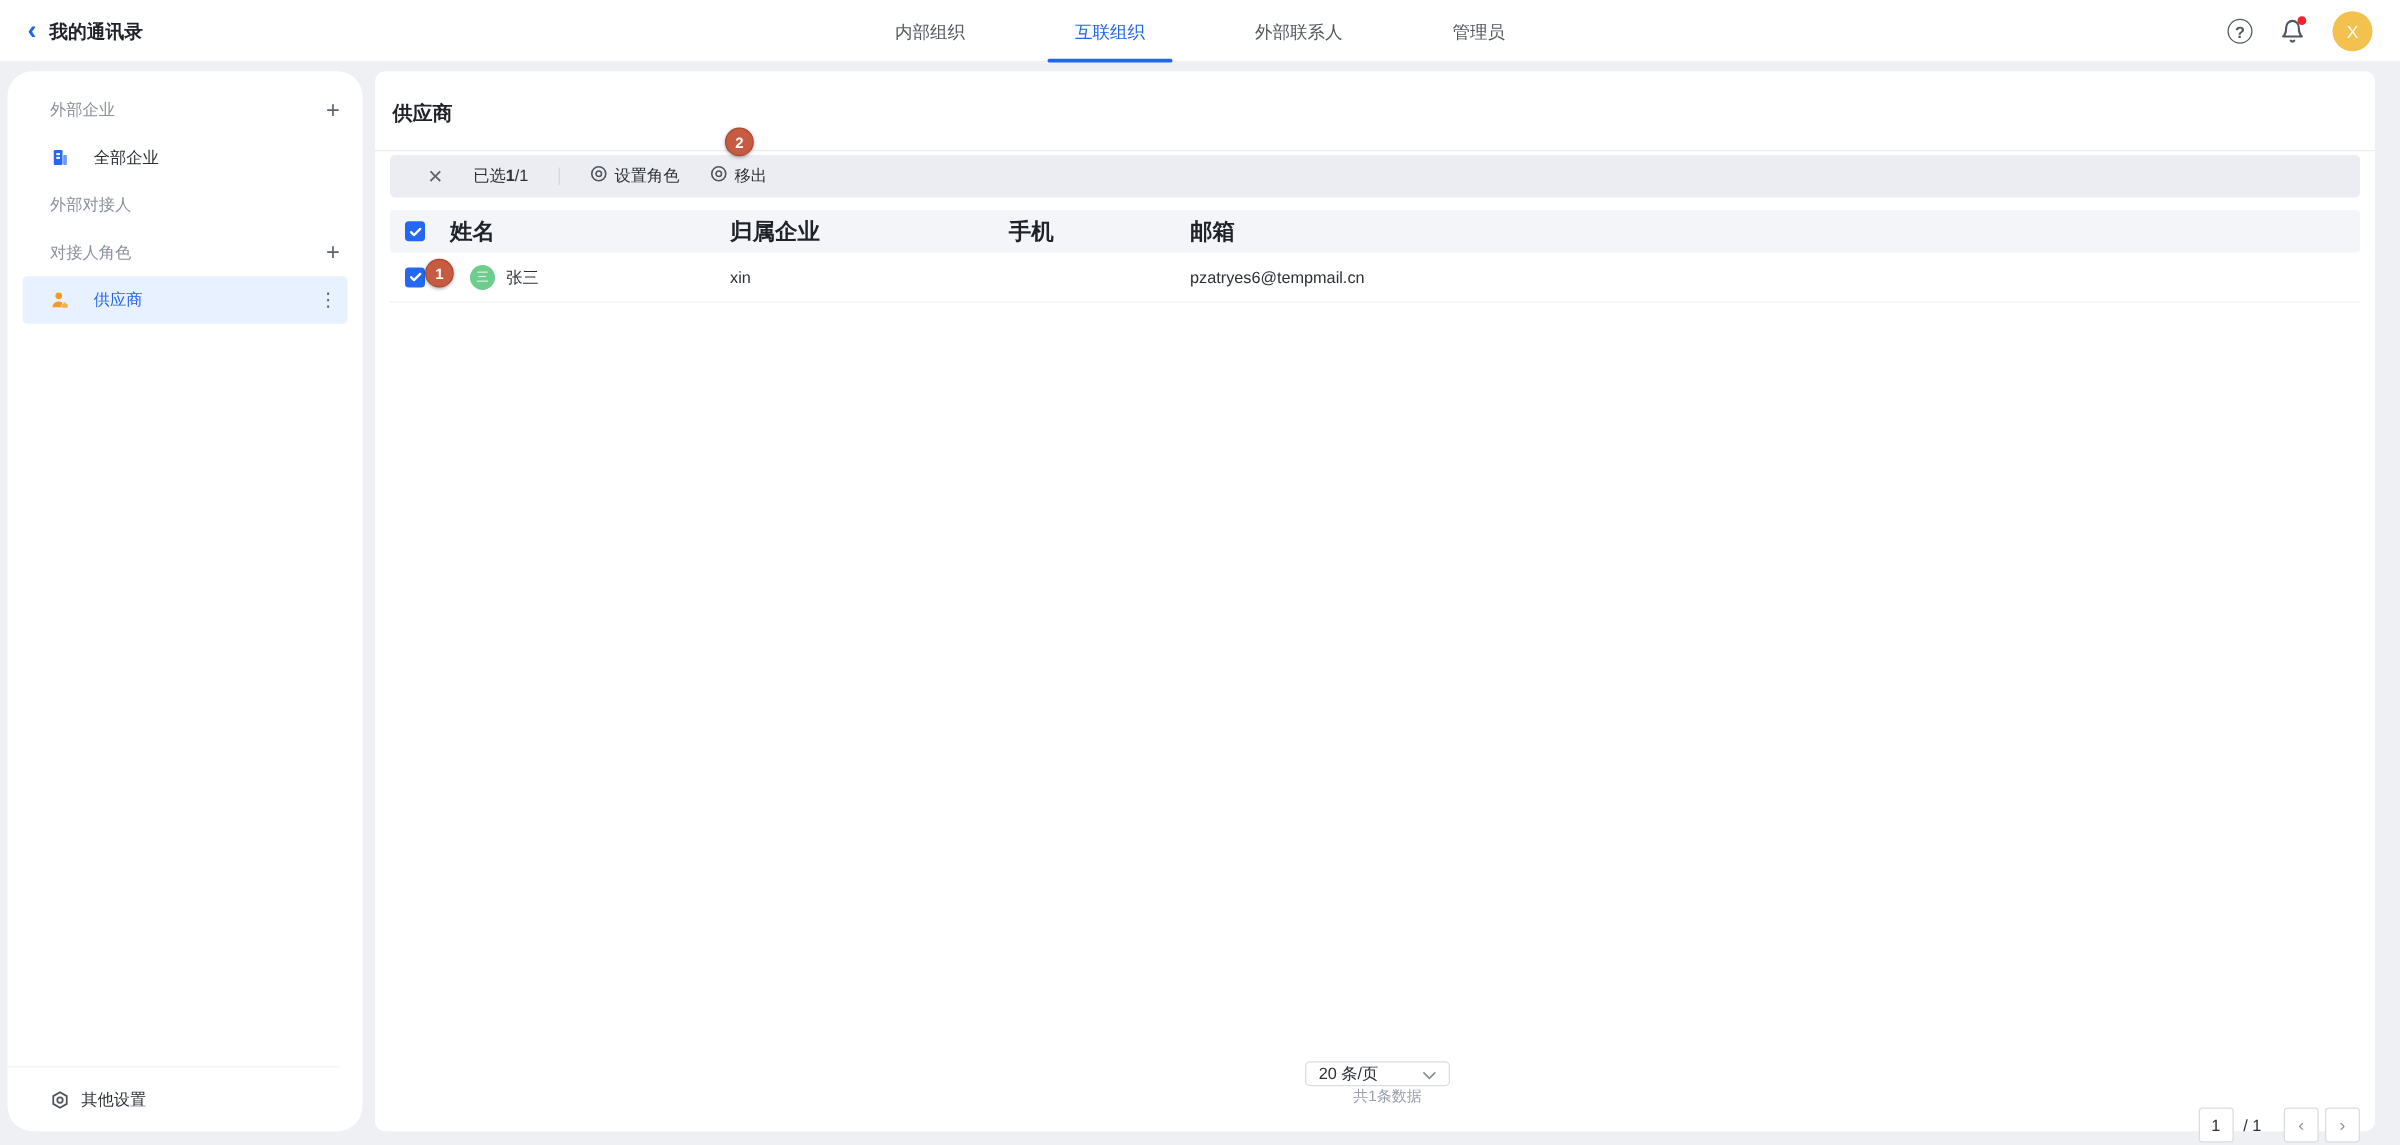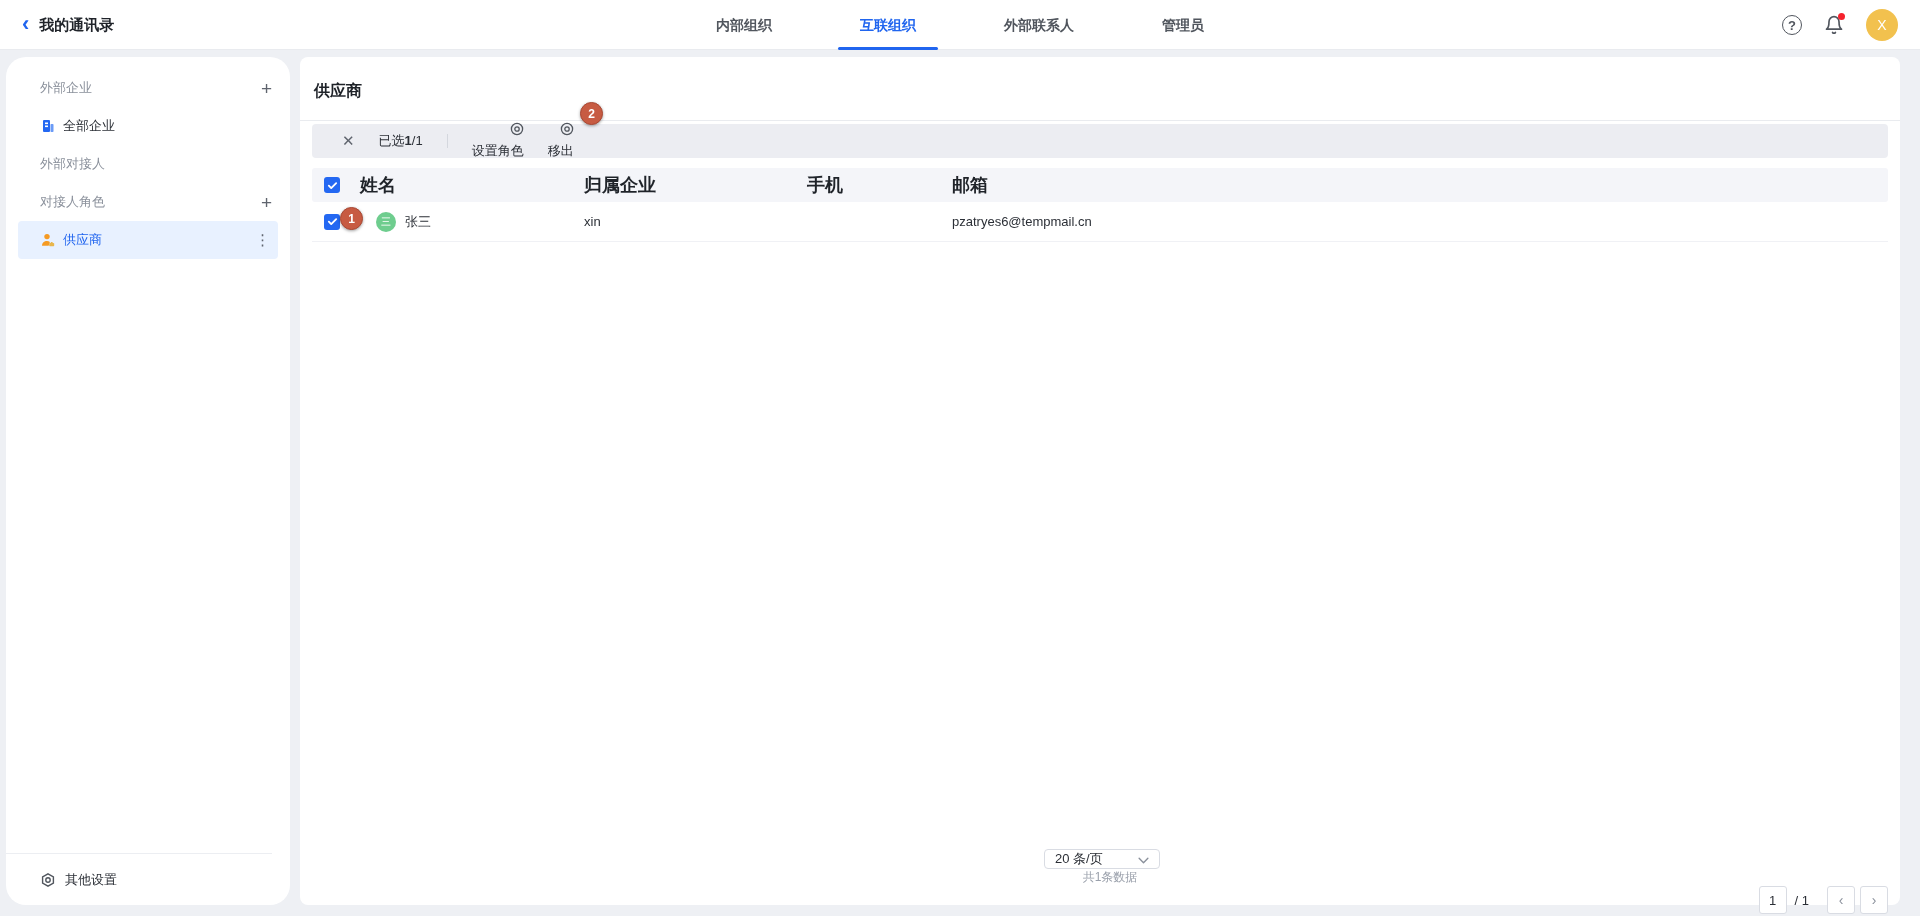--- a/index.html
+++ b/index.html
@@ -15,21 +15,21 @@
 
   
   .header {
     position:absolute; left:0; top:0; width:1920px; height:50px;
     background:#fff; border-bottom:1px solid #e9ebef;
     display:flex; align-items:center;
   }
   .hdr-left { position:absolute; left:22px; top:0; height:50px; display:flex; align-items:center; gap:10px; }
   .back-ico { color:#2065ef; font-size:22px; line-height:1; cursor:pointer; font-weight:bold; transform:translateY(-1px); }
   .hdr-title { font-size:15px; font-weight:bold; color:#1f2329; }
-  .tabs { position:absolute; left:0; right:0; top:0; height:50px; display:flex; justify-content:center; align-items:center; gap:88px;font-weight:bold; }
+  .tabs { position:absolute; left:0; right:0; top:0; height:50px; display:flex; justify-content:center; align-items:center; gap:88px; }
   .tab { position:relative; height:50px; line-height:50px; color:#51565e; font-size:14px; cursor:pointer; }
   .tab.active { color:#2065ef; }
   .tab.active::after { content:""; position:absolute; left:-22px; right:-22px; bottom:0; height:3px; background:#2065ef; border-radius:2px; }
   .hdr-right { position:absolute; right:22px; top:0; height:50px; display:flex; align-items:center; gap:22px; }
   .help-ico { width:20px; height:20px; border:1.5px solid #51565e; border-radius:50%; color:#51565e;
     display:flex; align-items:center; justify-content:center; font-size:13px; font-weight:bold; cursor:pointer; }
   .bell-wrap { position:relative; cursor:pointer; display:flex; }
   .bell-dot { position:absolute; right:-1px; top:-2px; width:7px; height:7px; background:#f5222d; border-radius:50%; }
   .avatar { width:32px; height:32px; border-radius:50%; background:#f2c14e; color:#fff;
     display:flex; align-items:center; justify-content:center; font-size:14px; cursor:pointer; }
@@ -42,41 +42,41 @@
   .main {
     position:absolute; left:300px; top:57px; width:1600px; height:848px;
     background:#fff; border-radius:8px;
   }
 
   
   .side-inner { padding-top:12px; }
   .side-row { height:38px; display:flex; align-items:center; }
   .side-group { padding:0 18px 0 34px; justify-content:space-between; color:#8a909b; font-size:13px; }
   .plus-btn { color:#5f646e; font-size:19px; font-weight:300; cursor:pointer; line-height:1; }
-  .side-item { margin:0 12px; padding:0 10px 0 22px; border-radius:4px; gap:7px; font-size:13px; color:#2b2f36; cursor:pointer; }
+  .side-item { margin:0 12px; padding:0 10px 0 22px; border-radius:4px; gap:19px; font-size:13px; color:#2b2f36; cursor:pointer; }
   .side-item.selected { background:#e8f1ff; color:#2065ef; padding-right:8px; }
   .side-item .grow { flex:1; }
   .more-btn { color:#5f646e; font-size:15px; letter-spacing:0; cursor:pointer; }
   .side-footer {
     position:absolute; left:0; right:18px; bottom:0; height:52px;
     border-top:1px solid #eceef2; display:flex; align-items:center; gap:9px; padding-left:34px;
     font-size:13px; color:#2b2f36; cursor:pointer;
     border-radius:0 0 8px 8px;
   }
 
   
   .main-title { padding:24px 12px 18px 14px; font-size:16px; font-weight:bold; color:#1f2329; border-bottom:1px solid #e9ebef; margin:0 0; }
   .toolbar {
     margin:3px 12px 0 12px; height:34px; background:#ecedf2; border-radius:4px;
     display:flex; align-items:center; padding-left:30px; gap:24px; font-size:13px; color:#2b2f36;
   }
   .close-ico { color:#5f646e; font-size:15px; cursor:pointer; }
   .sel-text b { font-weight:bold; }
   .tb-divider { width:1px; height:14px; background:#d4d7de; }
-  .tb-btn { display:flex; align-items:flex-end; gap:6px; cursor:pointer;flex-direction:column; }
+  .tb-btn { display:flex; align-items:flex-start; gap:6px; cursor:pointer; }
   .ring-ico { display:flex; }
 
   .table { margin:10px 12px 0 12px; }
   .tr { display:grid; grid-template-columns:40px 224px 223px 145px 1fr; align-items:center; }
   .thead { height:34px; background:#f4f5f9; border-radius:3px; font-weight:bold; font-size:18px; color:#1f2329; }
   .trow { height:40px; border-bottom:1px solid #f0f1f5; font-size:13px; }
   .cell-cb { padding-left:12px; display:flex; align-items:center; }
   .cell { padding-left:8px; display:flex; align-items:center; }
   .checkbox {
     width:16px; height:16px; background:#2468f2; border-radius:3px;

